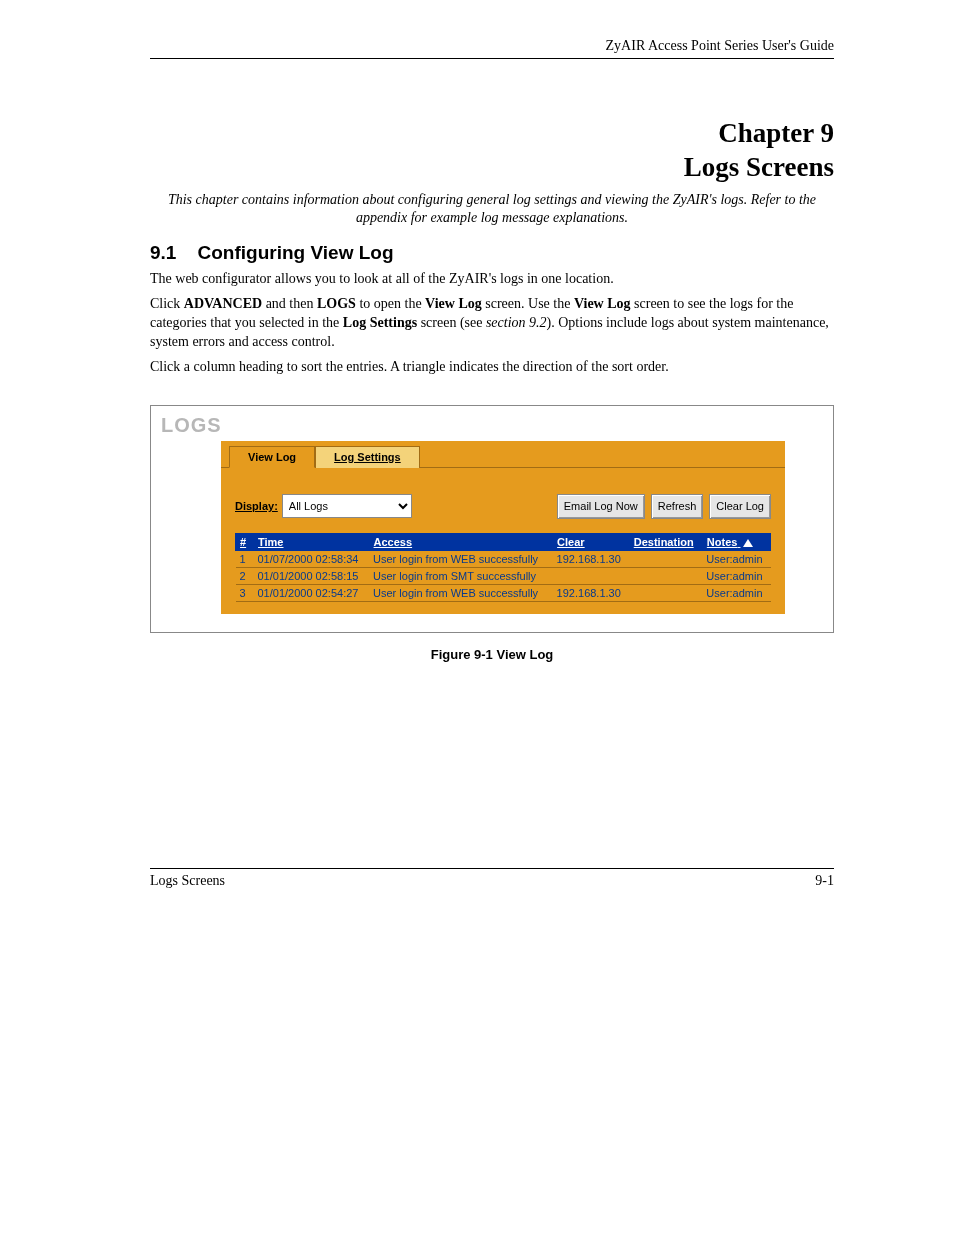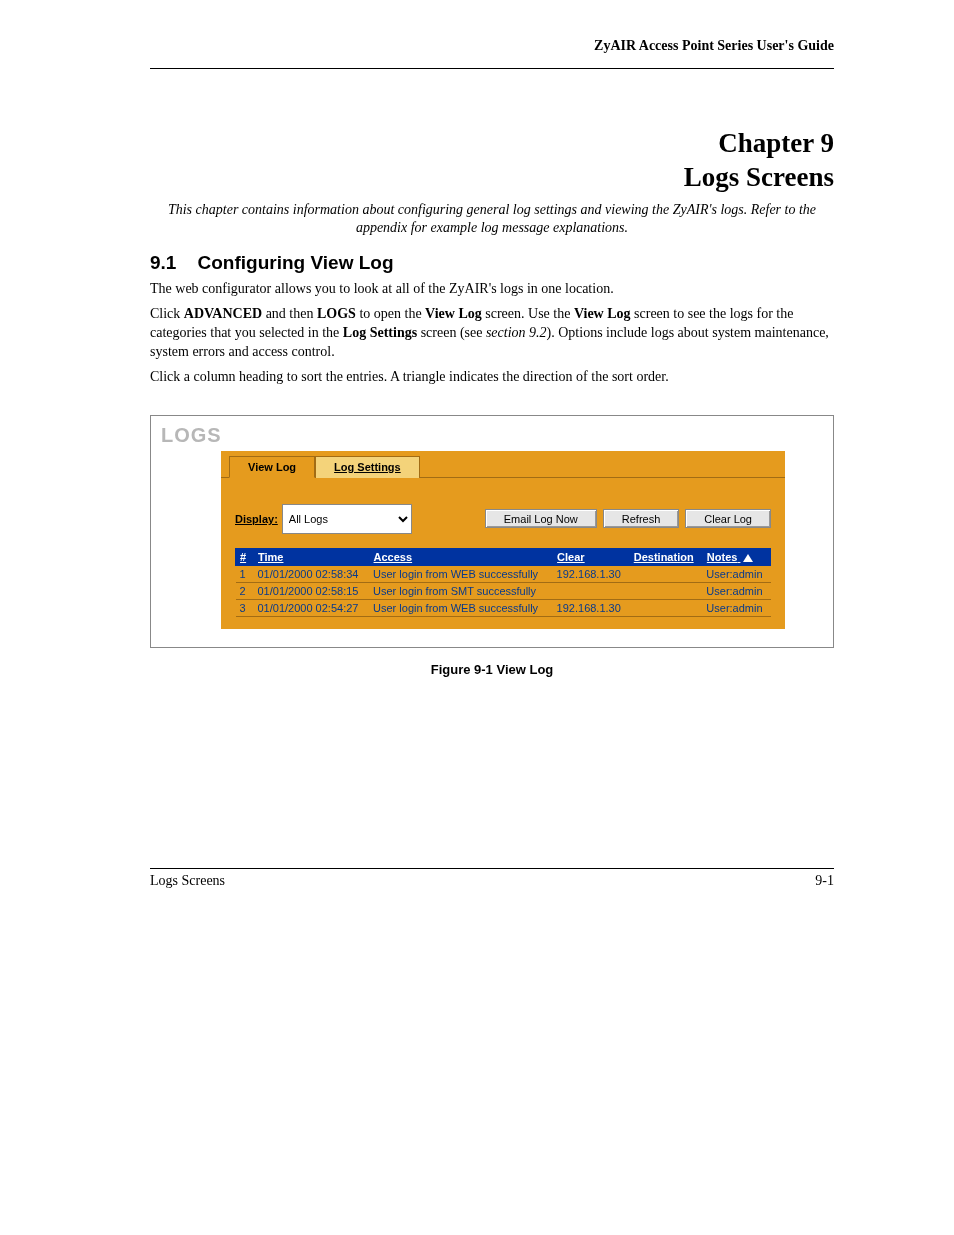--- a/index.html
+++ b/index.html
@@ -14,23 +14,22 @@
     width: 954px;
     height: 1235px;
     margin: 0 auto;
     position: relative;
     padding: 38px 120px 0 150px;
     box-sizing: border-box;
   }
   .running-header {
     text-align: right;
     font-size: 14px;
-    padding-bottom: 14px;
+    padding-bottom: 4px;
     border-bottom: 1px solid #000;
-    font-weight: bold;
   }
   .chapter-title {
     text-align: right;
     font-size: 27px;
     font-weight: bold;
     margin-top: 58px;
     margin-bottom: 0;
     line-height: 1.25;
   }
   .chapter-intro {
@@ -114,31 +113,31 @@
     margin-right: 4px;
     text-align: center;
   }
   .display-select {
     font-family: Arial, Helvetica, sans-serif;
     font-size: 11px;
     background: #fff;
     border: 1px solid #888;
     padding: 1px 2px;
     width: 130px;
-    height: 30px;
+    height: 24px;
   }
   .spacer { flex: 1; }
   .action-btn {
     font-family: Arial, Helvetica, sans-serif;
     font-size: 11px;
     background: #e6e6e6;
     border: 1px solid #888;
-    padding: 1px 18px;
+    padding: 1px 6px;
     margin-left: 6px;
-    height: 19px;
+    height: 25px;
     cursor: pointer;
     box-shadow: inset 1px 1px 0 #fff, inset -1px -1px 0 #999;
   }
   table.log-table {
     width: 100%;
     border-collapse: collapse;
     font-family: Arial, Helvetica, sans-serif;
     font-size: 11px;
   }
   table.log-table th {
@@ -243,21 +242,21 @@
               <th>Destination</th>
               <th>
                 <span>Notes</span>
                 <span class="sort-tri"></span>
               </th>
             </tr>
           </thead>
           <tbody id="log-tbody">
           <tr>
                 <td class="num">1</td>
-                <td class="time">01/01/2000 02:58:34</td>
+                <td class="time">01/07/2000 02:58:34</td>
                 <td class="msg">User login from WEB successfully</td>
                 <td class="src">192.168.1.30</td>
                 <td class="dst"></td>
                 <td class="notes">User:admin</td>
               </tr>
               <tr>
                 <td class="num">2</td>
                 <td class="time">01/01/2000 02:58:15</td>
                 <td class="msg">User login from SMT successfully</td>
                 <td class="src"></td>

